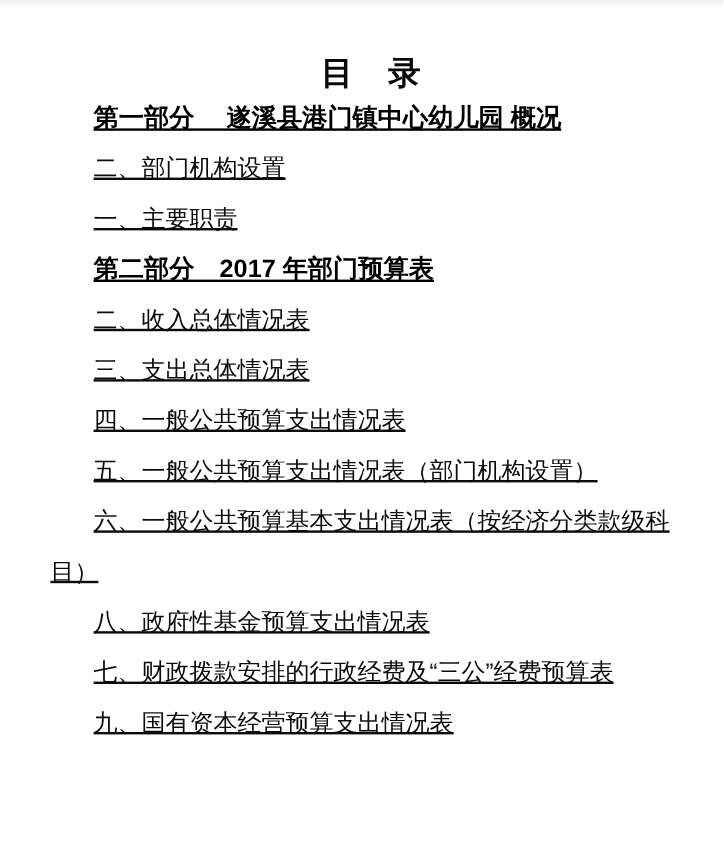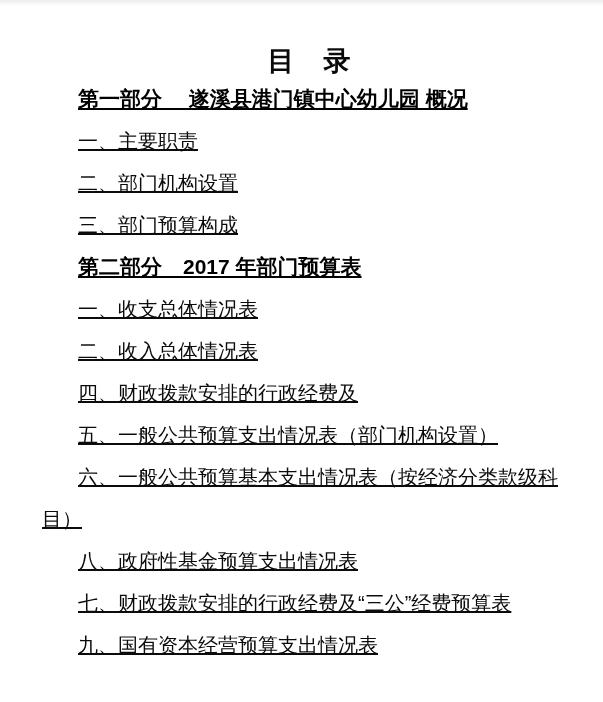--- a/index.html
+++ b/index.html
@@ -58,34 +58,33 @@
 <body>
 
 <div class="top-edge"></div>
 
 <div class="page">
 
   <h1 class="toc-title">目　录</h1>
 
   <p class="line section-heading">第一部分　 遂溪县港门镇中心幼儿园 概况</p>
 
+  <p class="line">二、部门机构设置</p>
+
   <p class="line">一、主要职责</p>
 
-  <p class="line">二、部门机构设置</p>
-
-  <p class="line">三、部门预算构成</p>
 
   <p class="line section-heading">第二部分　2017 年部门预算表</p>
 
-  <p class="line">一、收支总体情况表</p>
 
   <p class="line">二、收入总体情况表</p>
 
+  <p class="line">三、支出总体情况表</p>
 
-  <p class="line">四、财政拨款安排的行政经费及</p>
+  <p class="line">四、一般公共预算支出情况表</p>
 
   <p class="line">五、一般公共预算支出情况表（部门机构设置）</p>
 
   <p class="line">六、一般公共预算基本支出情况表（按经济分类款级科目）</p>
 
   <p class="line">八、政府性基金预算支出情况表</p>
 
   <p class="line">七、财政拨款安排的行政经费及“三公”经费预算表</p>
 
   <p class="line">九、国有资本经营预算支出情况表</p>

